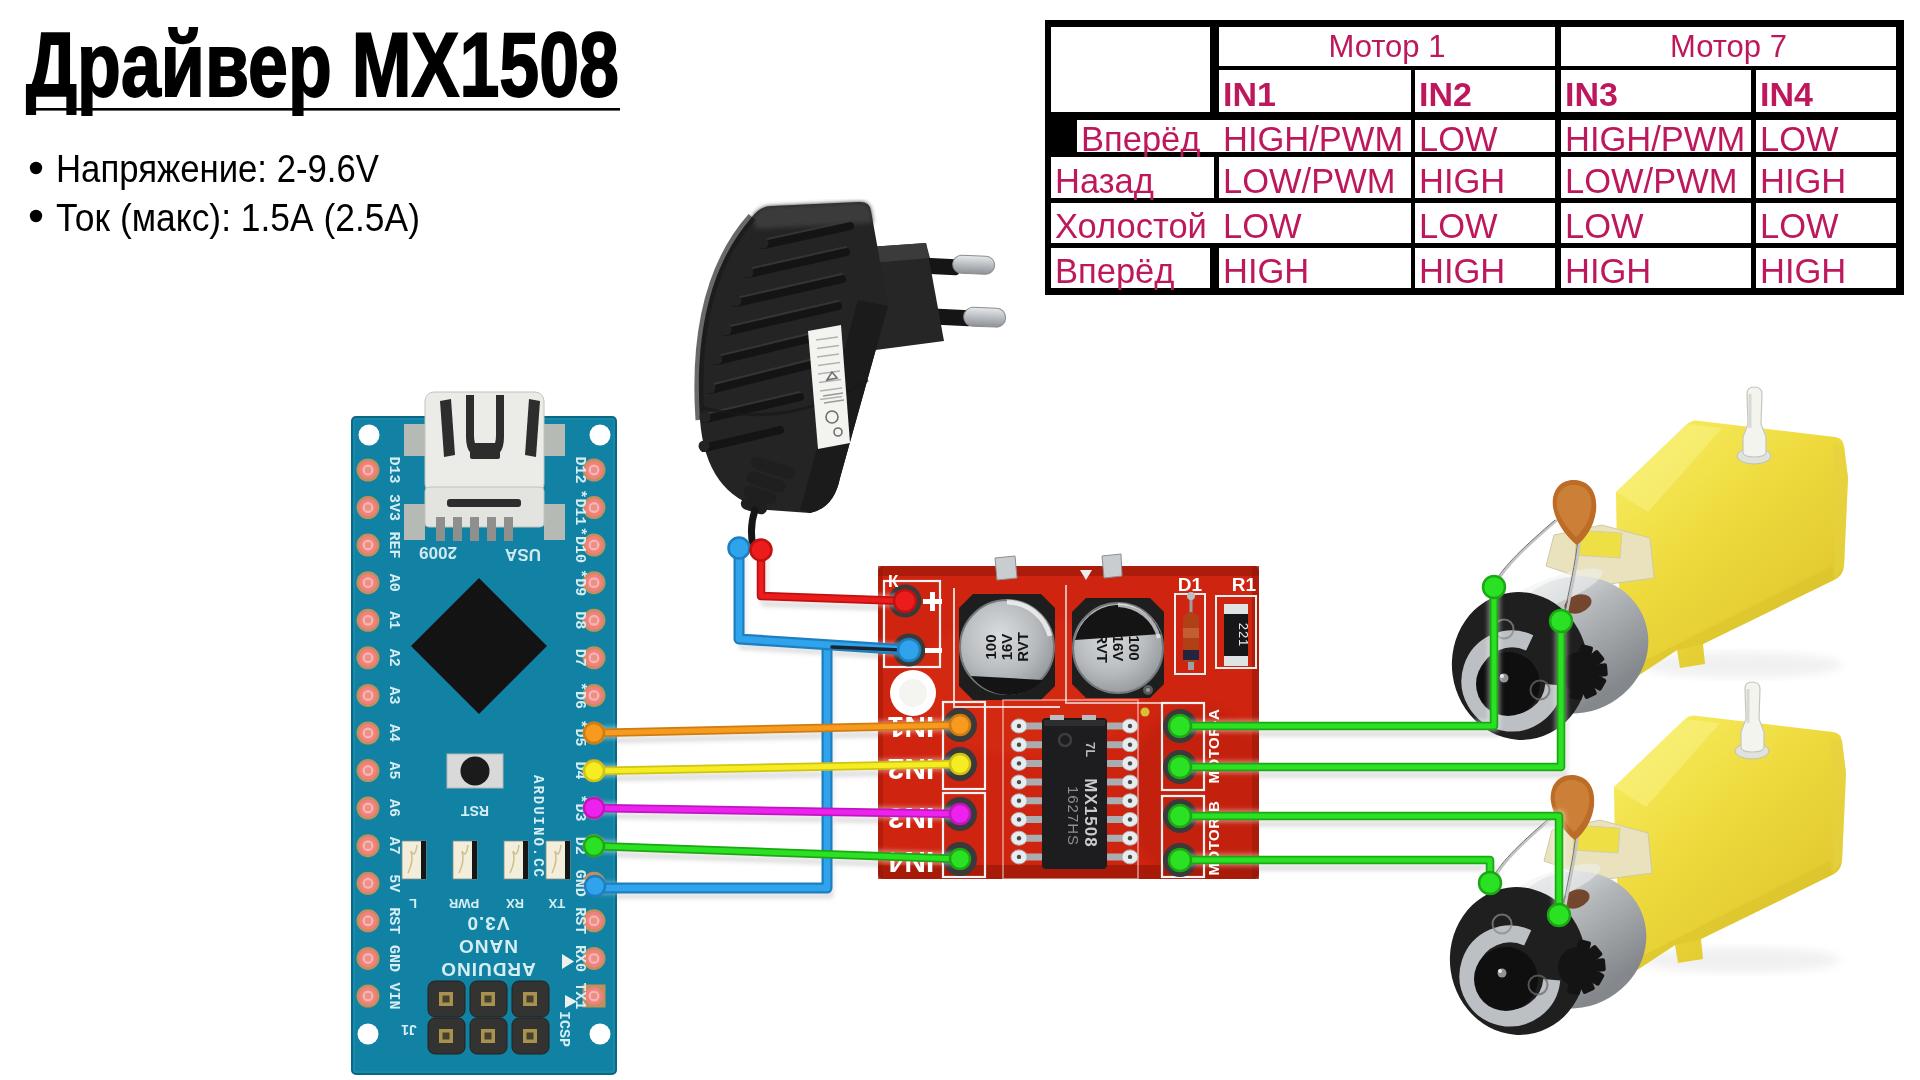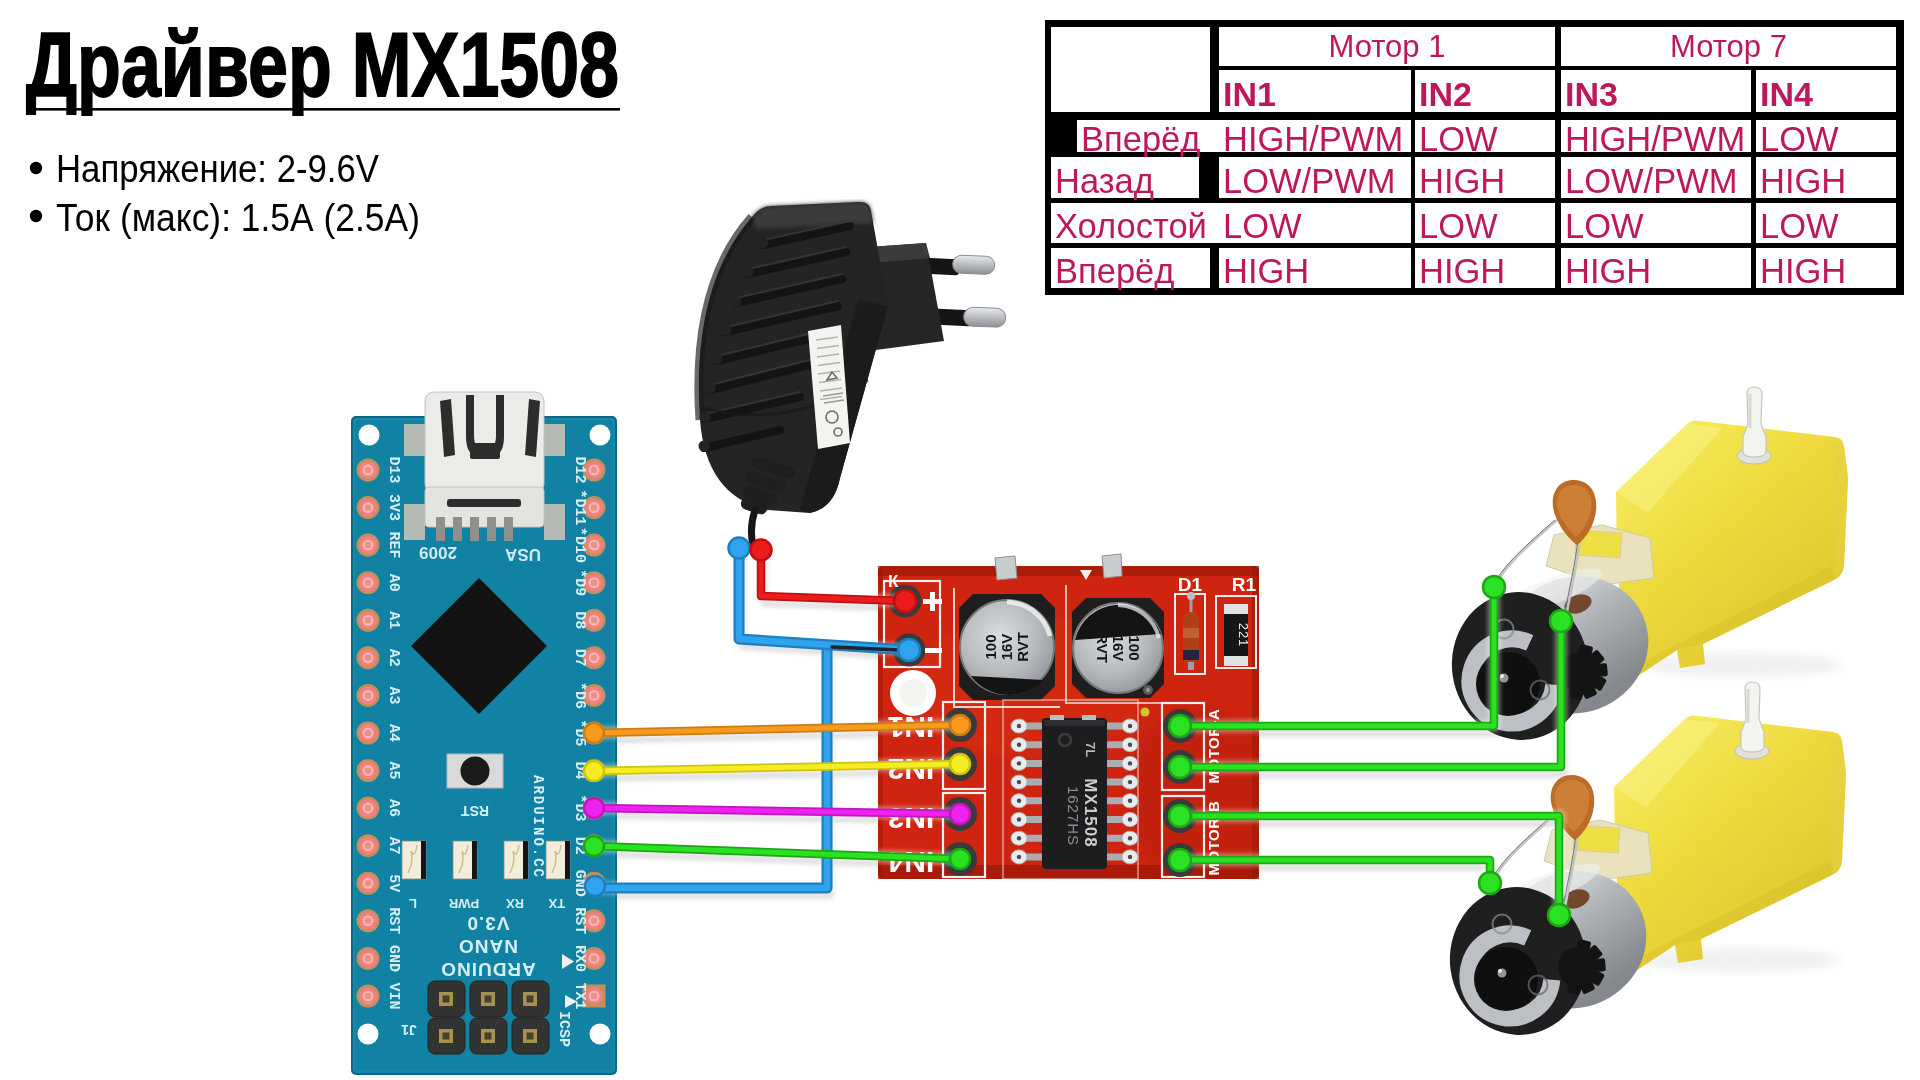--- a/index.html
+++ b/index.html
@@ -22,21 +22,21 @@
 <div class="cell cc" style="left:1561px;top:27px;width:335px;height:39px">Мотор 7</div>
 <div class="cell hb" style="left:1219px;top:70px;width:192px;height:42px">IN1</div>
 <div class="cell hb" style="left:1415px;top:70px;width:140px;height:42px">IN2</div>
 <div class="cell hb" style="left:1561px;top:70px;width:190px;height:42px">IN3</div>
 <div class="cell hb" style="left:1756px;top:70px;width:140px;height:42px">IN4</div>
 <div class="cell" style="left:1077px;top:120px;width:159px;height:32px">Вперёд</div>
 <div class="cell" style="left:1219px;top:120px;width:192px;height:32px">HIGH/PWM</div>
 <div class="cell" style="left:1415px;top:120px;width:140px;height:32px">LOW</div>
 <div class="cell" style="left:1561px;top:120px;width:190px;height:32px">HIGH/PWM</div>
 <div class="cell" style="left:1756px;top:120px;width:140px;height:32px">LOW</div>
-<div class="cell" style="left:1051px;top:157px;width:148px;height:41px">Назад</div>
+<div class="cell" style="left:1051px;top:157px;width:163px;height:41px">Назад</div>
 <div class="cell" style="left:1219px;top:157px;width:192px;height:41px">LOW/PWM</div>
 <div class="cell" style="left:1415px;top:157px;width:140px;height:41px">HIGH</div>
 <div class="cell" style="left:1561px;top:157px;width:190px;height:41px">LOW/PWM</div>
 <div class="cell" style="left:1756px;top:157px;width:140px;height:41px">HIGH</div>
 <div class="cell" style="left:1051px;top:203px;width:187px;height:40px">Холостой</div>
 <div class="cell" style="left:1219px;top:203px;width:192px;height:40px">LOW</div>
 <div class="cell" style="left:1415px;top:203px;width:140px;height:40px">LOW</div>
 <div class="cell" style="left:1561px;top:203px;width:190px;height:40px">LOW</div>
 <div class="cell" style="left:1756px;top:203px;width:140px;height:40px">LOW</div>
 <div class="cell" style="left:1051px;top:248px;width:159px;height:40px">Вперёд</div>

